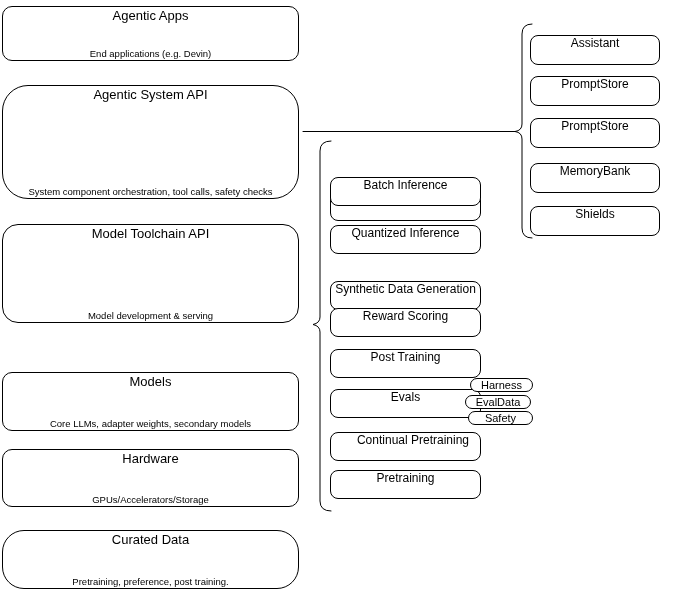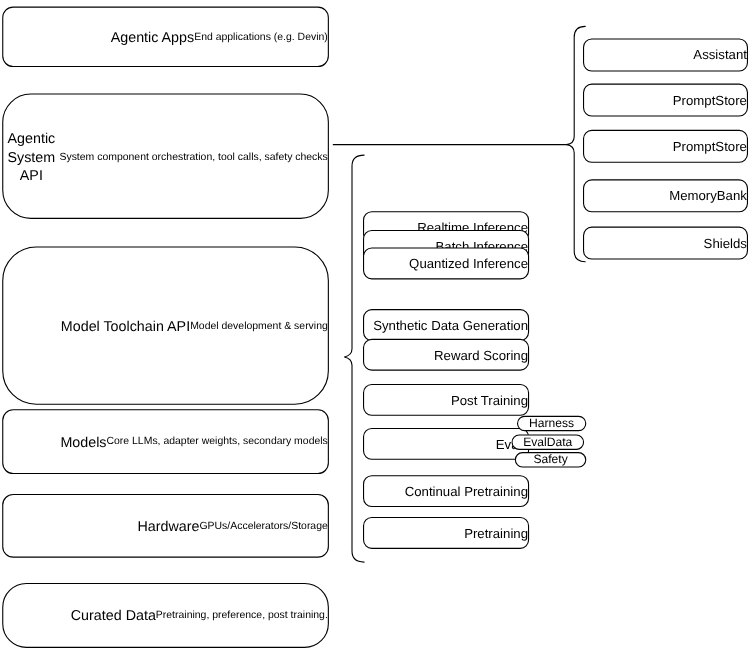--- a/index.html
+++ b/index.html
@@ -10,29 +10,30 @@
     font-family:"Liberation Sans",sans-serif;
     color:#000000;
     overflow:hidden;
   }
   .node{
     position:absolute;
     box-sizing:border-box;
     border:1px solid #000000;
     background:#ffffff;
     display:flex;
+    flex-direction:column;
     align-items:center;
-    justify-content:flex-end;
+    justify-content:space-between;
     text-align:center;
   }
   .lbox{left:2px;width:297px;}
   .lbox .title{font-size:13px;line-height:17px;}
   .lbox .sub{font-size:9.5px;line-height:13px;white-space:nowrap;}
   .mbox{left:330px;width:151px;height:29px;border-radius:8px;font-size:12px;}
-  .rbox{left:530px;width:150px;height:30px;border-radius:8px;font-size:12px;}
+  .rbox{left:530px;width:130px;height:30px;border-radius:8px;font-size:12px;}
   .pill{
     position:absolute;
     box-sizing:border-box;
     border:1px solid #000000;
     background:#ffffff;
     border-radius:8px;
     height:14px;
     display:flex;align-items:center;justify-content:center;
     font-size:11px;line-height:11px;
     z-index:5;
@@ -45,41 +46,41 @@
 <div id="canvas">
 
   <div class="node lbox" style="top:6px;height:55px;border-radius:10px;">
     <div class="title">Agentic Apps</div>
     <div class="sub">End applications (e.g. Devin)</div>
   </div>
   <div class="node lbox" style="top:85px;height:114px;border-radius:26px;">
     <div class="title">Agentic System API</div>
     <div class="sub">System component orchestration, tool calls, safety checks</div>
   </div>
-  <div class="node lbox" style="top:224px;height:144px;border-radius:31px;">
+  <div class="node lbox" style="top:224px;height:99px;border-radius:16px;">
     <div class="title">Model Toolchain API</div>
     <div class="sub">Model development &amp; serving</div>
   </div>
   <div class="node lbox" style="top:372px;height:59px;border-radius:10px;">
     <div class="title">Models</div>
     <div class="sub">Core LLMs, adapter weights, secondary models</div>
   </div>
   <div class="node lbox" style="top:449px;height:58px;border-radius:10px;">
     <div class="title">Hardware</div>
     <div class="sub">GPUs/Accelerators/Storage</div>
   </div>
   <div class="node lbox" style="top:530px;height:59px;border-radius:22px;">
     <div class="title">Curated Data</div>
     <div class="sub">Pretraining, preference, post training.</div>
   </div>
 
   <div class="node mbox" style="top:144px;margin-top:48px;">
       <span>Realtime Inference</span>
     </div>
-  <div class="node mbox" style="top:177px;margin-top:32px;">
+  <div class="node mbox" style="top:177px;">
       <span>Batch Inference</span>
     </div>
   <div class="node mbox" style="top:225px;">
       <span>Quantized Inference</span>
     </div>
   <div class="node mbox" style="top:265px;margin-top:16px;">
       <span>Synthetic Data Generation</span>
     </div>
   <div class="node mbox" style="top:308px;">
       <span>Reward Scoring</span>

